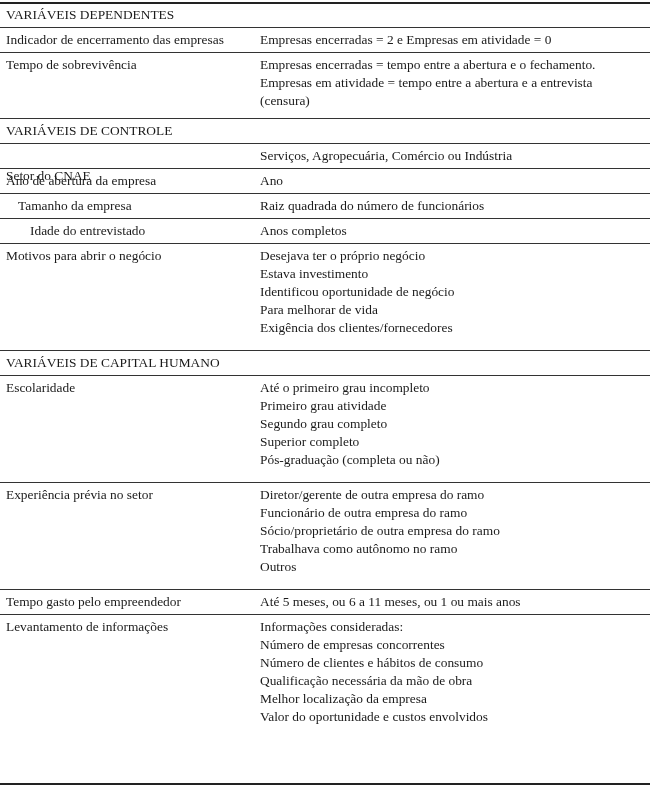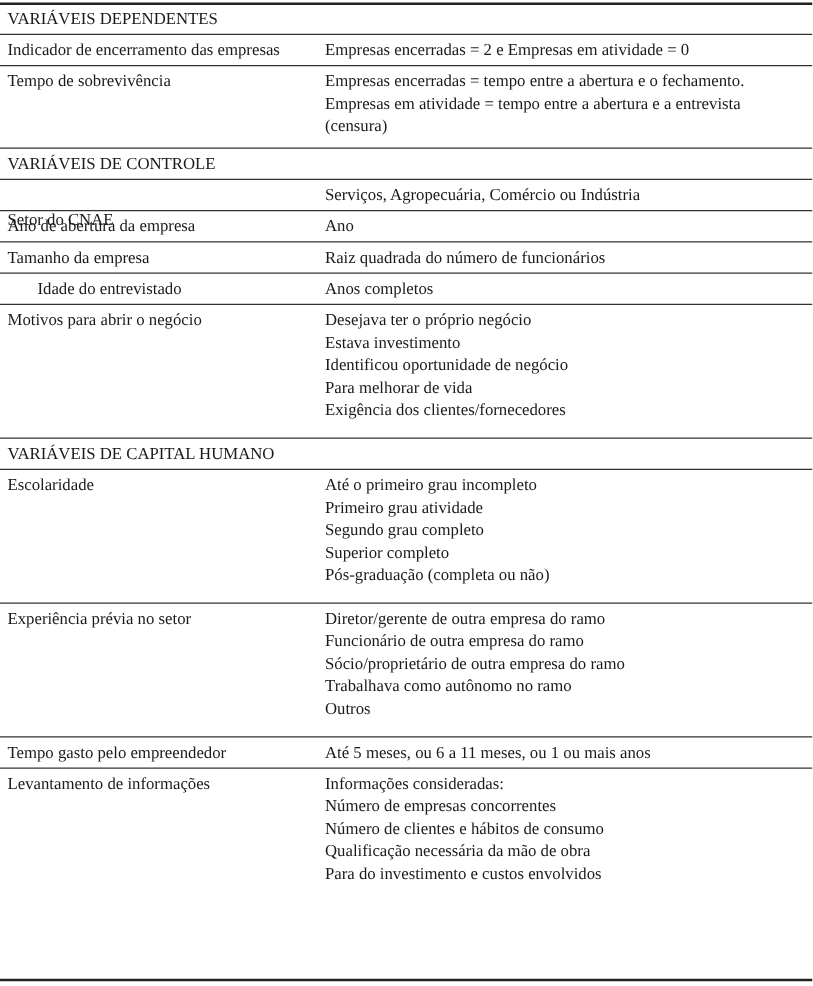--- a/index.html
+++ b/index.html
@@ -52,21 +52,21 @@
       <span class="line">Serviços, Agropecuária, Comércio ou Indústria</span>
     </div>
     <div class="rule" style="top: 168px;"></div>
     <div class="cell c1" style="top: 171px;">
       <span class="line">Ano de abertura da empresa</span>
     </div>
     <div class="cell c2" style="top: 171px;">
       <span class="line">Ano</span>
     </div>
     <div class="rule" style="top: 193px;"></div>
-    <div class="cell c1" style="top: 196px;">
+    <div class="cell c1" style="top: 196px; margin-left: 12px;">
       <span class="line">Tamanho da empresa</span>
     </div>
     <div class="cell c2" style="top: 196px;">
       <span class="line">Raiz quadrada do número de funcionários</span>
     </div>
     <div class="rule" style="top: 218px;"></div>
     <div class="cell c1" style="top: 221px; margin-left: 24px;">
       <span class="line">Idade do entrevistado</span>
     </div>
     <div class="cell c2" style="top: 221px;">
@@ -118,16 +118,17 @@
     </div>
     <div class="rule" style="top: 614px;"></div>
     <div class="cell c1" style="top: 617px;">
       <span class="line">Levantamento de informações</span>
     </div>
     <div class="cell c2" style="top: 617px;">
       <span class="line">Informações consideradas:</span>
       <span class="line">Número de empresas concorrentes</span>
       <span class="line">Número de clientes e hábitos de consumo</span>
       <span class="line">Qualificação necessária da mão de obra</span>
-      <span class="line">Para do investimento e custos envolvidos</span>
+      <span class="line">Melhor localização da empresa</span>
+      <span class="line">Valor do oportunidade e custos envolvidos</span>
     </div>
     <div class="rule thick" style="top: 782.5px;"></div>
   </div>
 
 </body></html>

